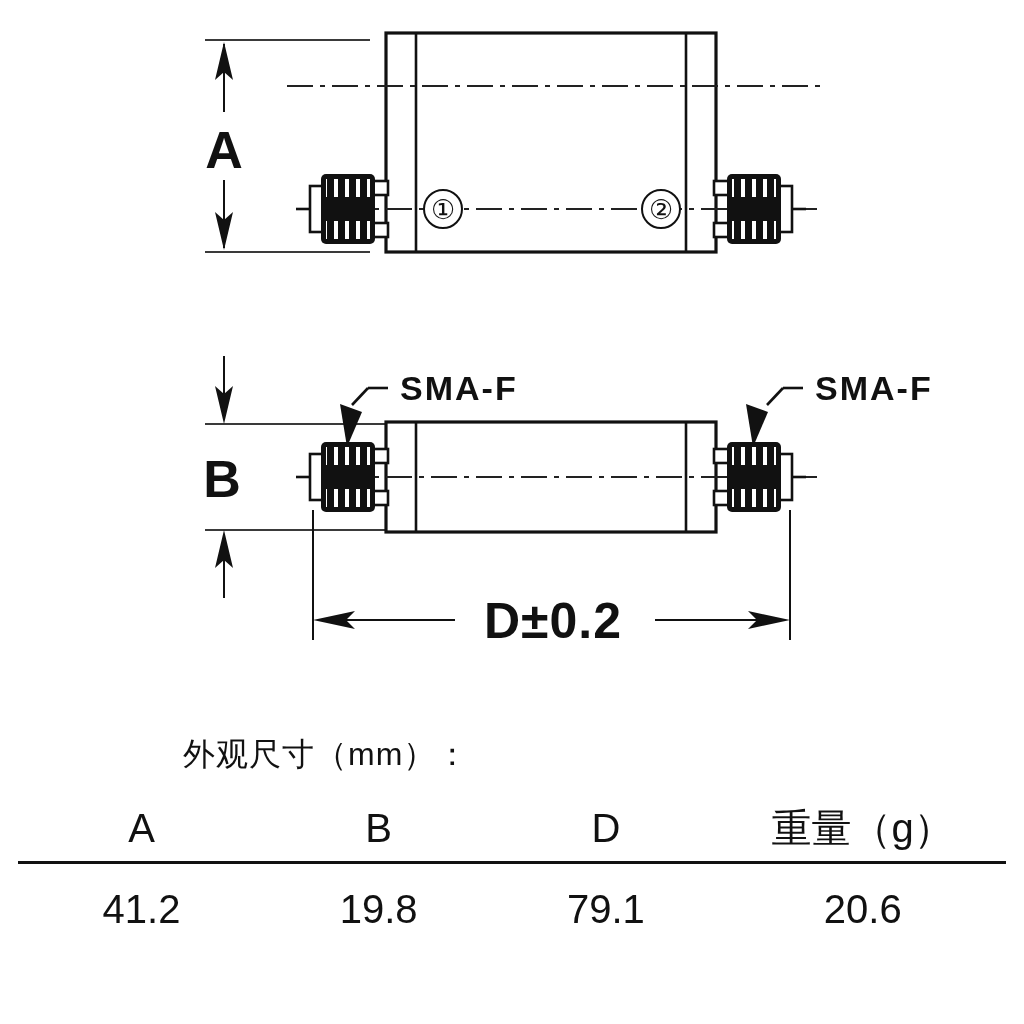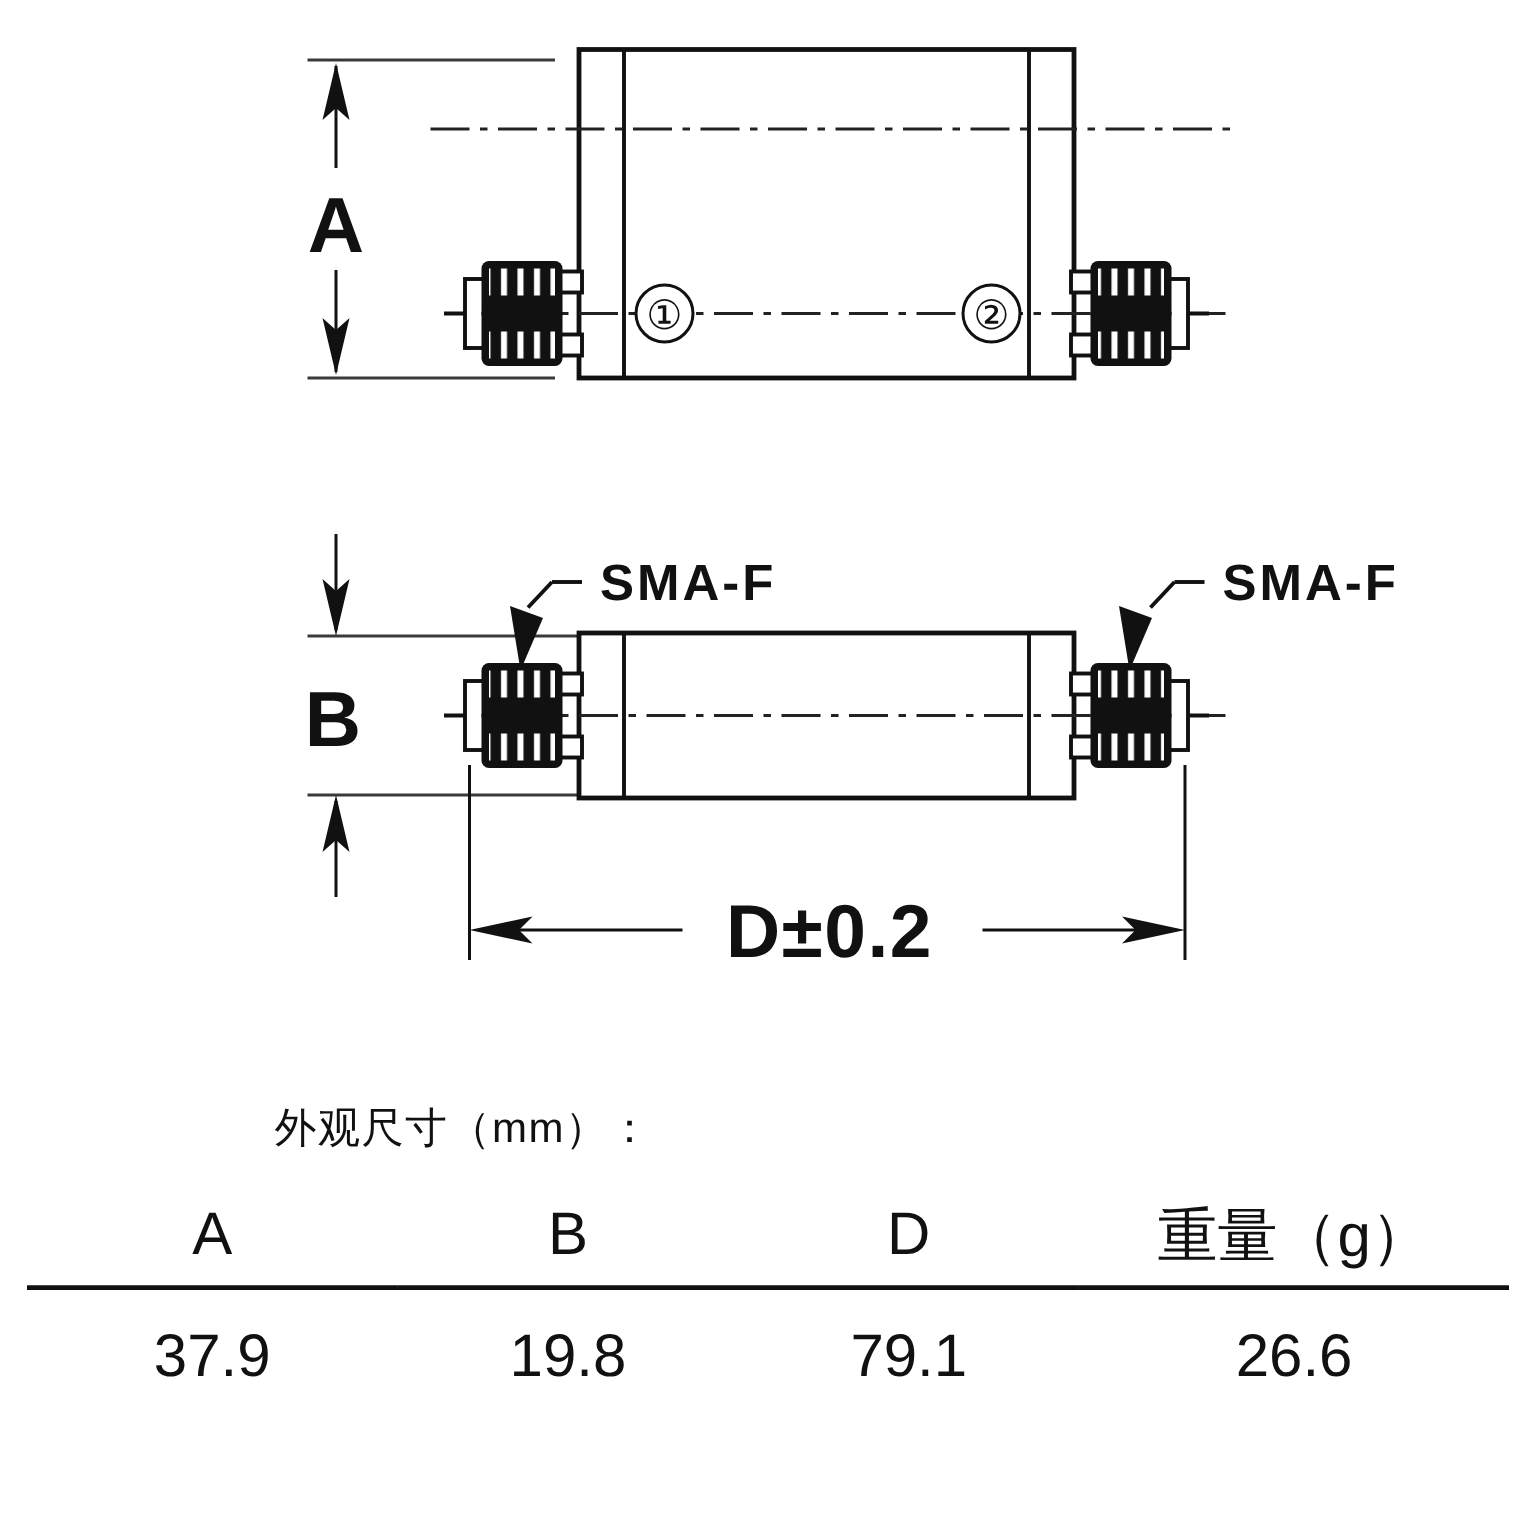--- a/index.html
+++ b/index.html
@@ -48,21 +48,21 @@
   .circ-num   { font-size: 27px; font-weight: 400; }
 
   
   .table-block {
     position: absolute;
     left: 0;
     top: 735px;
     width: 1024px;
   }
   .table-caption {
-    font-size: 28px;
+    font-size: 32px;
     font-weight: 400;
     color: #111111;
     margin-left: 183px;
     letter-spacing: 1px;
     line-height: 1.2;
     white-space: nowrap;
   }
   table.dims {
     border-collapse: collapse;
     width: 988px;
@@ -241,22 +241,22 @@
       <thead>
         <tr class="head-row">
           <th>A</th>
           <th>B</th>
           <th>D</th>
           <th>重量（g）</th>
         </tr>
       </thead>
       <tbody>
         <tr>
-          <td>37.9</td>
+          <td>41.2</td>
           <td>19.8</td>
           <td>79.1</td>
-          <td>26.6</td>
+          <td>20.6</td>
         </tr>
       </tbody>
     </table>
   </div>
 
 </div>
 
 </body></html>

